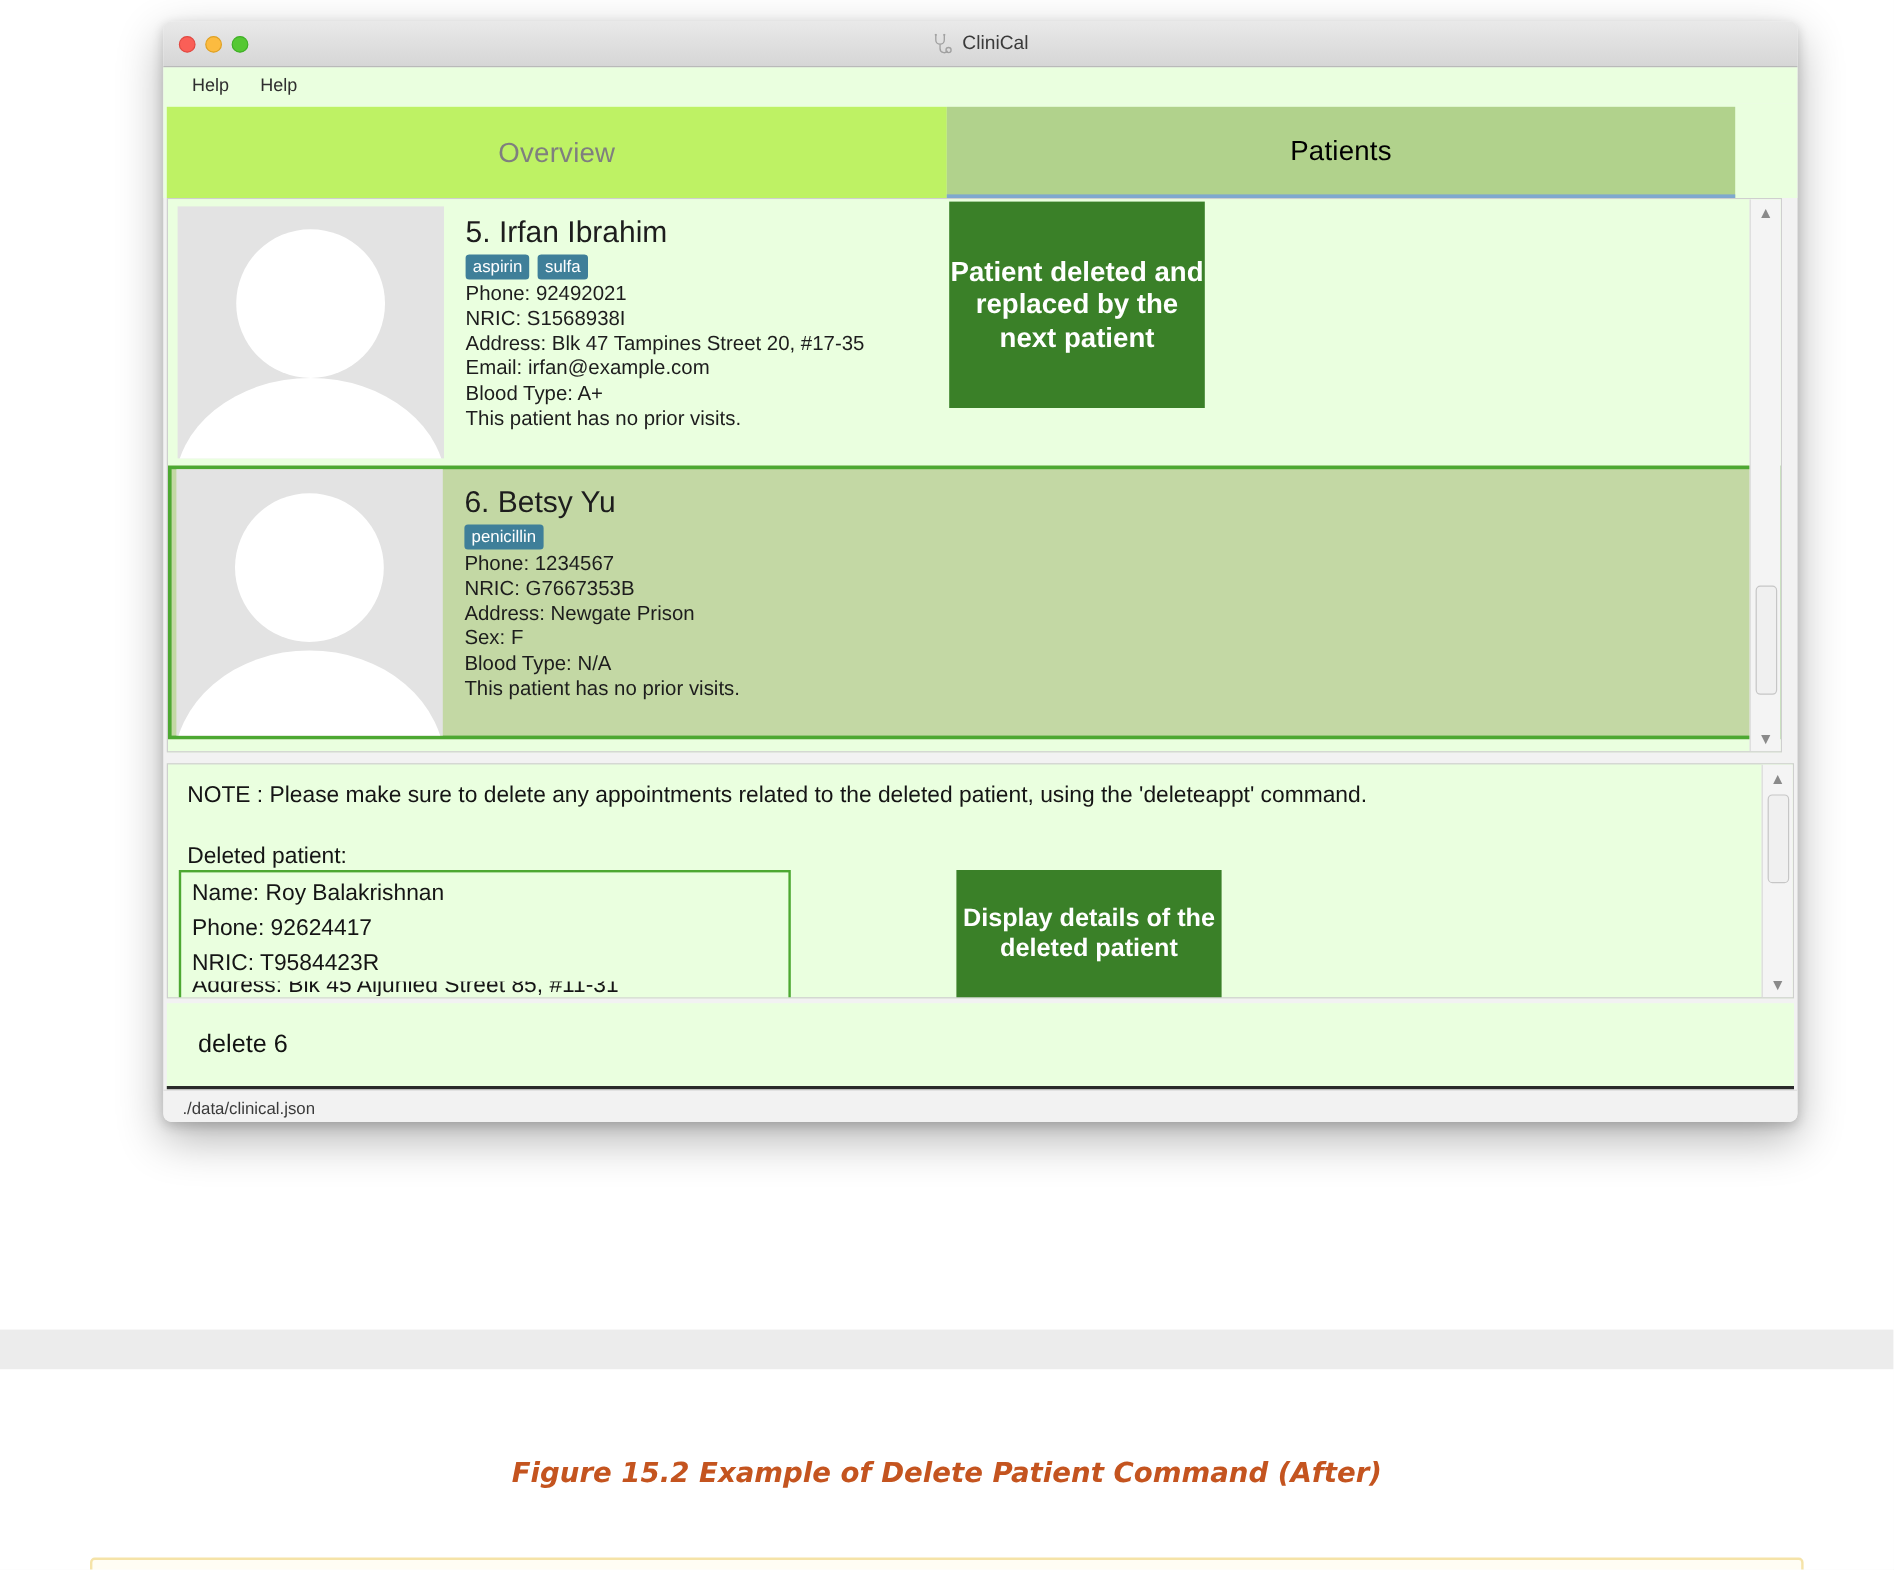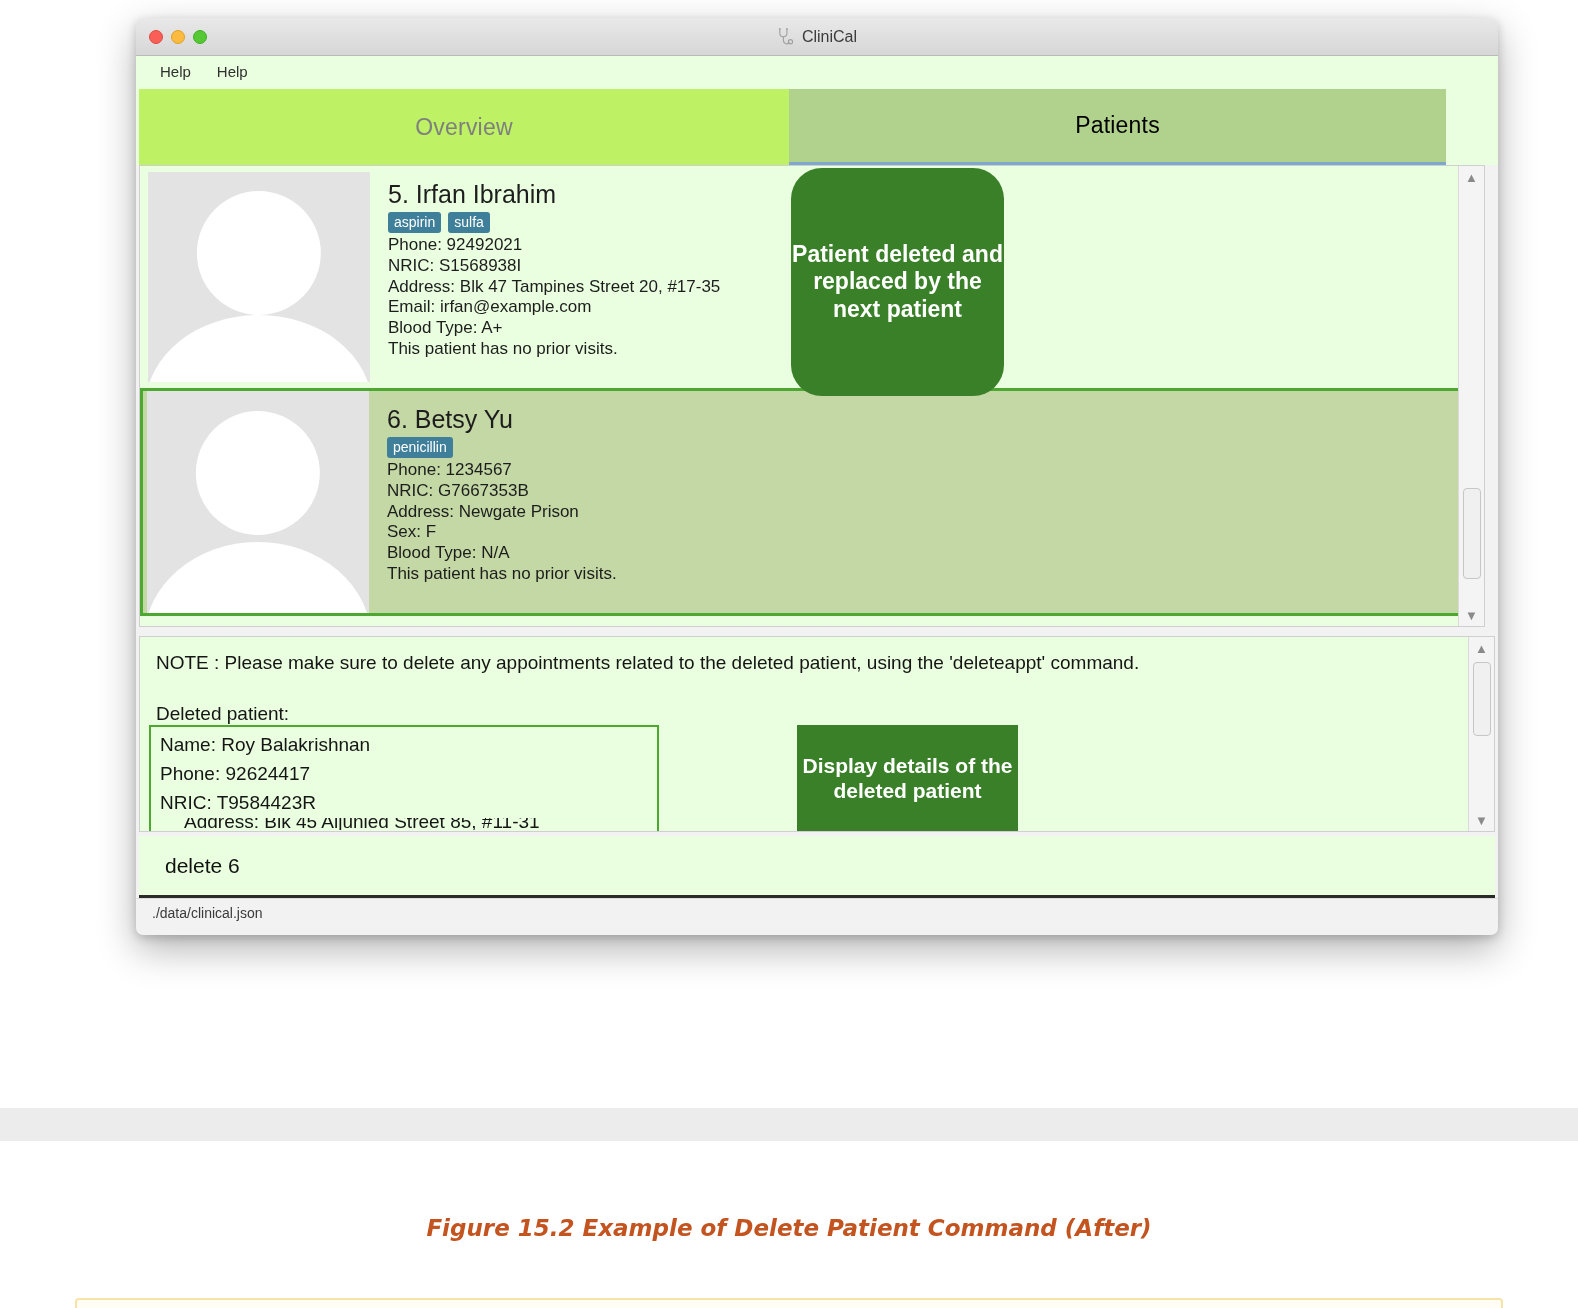--- a/index.html
+++ b/index.html
@@ -101,21 +101,21 @@
   .line { font-size: 17px; color: #1d1d1d; line-height: 1.22; white-space: nowrap; }
 
   
   .callout {
     background: #3a8028; color: #fff; font-weight: bold;
     text-align: center; display: flex; align-items: center; justify-content: center;
     line-height: 1.18;
   }
   .callout-1 {
     position: absolute; left: 651px; top: 2px;
-    width: 213px; height: 228px; font-size: 23px; border-radius: 31px;
+    width: 213px; height: 172px; font-size: 23px;
   }
   .callout-2 {
     position: absolute; left: 657px; top: 88px;
     width: 221px; height: 108px; font-size: 21px;
   }
 
   
   .note-panel {
     position: relative;
     height: 196px; margin: 9px 3px 0 3px; background: #eaffdf;
@@ -125,25 +125,25 @@
   .note-line { font-size: 19px; color: #151515; line-height: 1.3; white-space: nowrap; }
   .note-gap { height: 26px; }
   .deleted-box {
     position: absolute; left: 9px; top: 88px;
     width: 510px; height: 110px;
     border: 2px solid #4da832; background: #eaffdf;
     padding: 4px 0 0 9px; overflow: hidden;
   }
   .deleted-box .note-line { line-height: 1.52; }
   .clipped { position: relative; height: 12px; overflow: hidden; }
-  .clipped .note-line { position: absolute; top: -10px; margin-left: 24px; }
+  .clipped .note-line { position: absolute; top: -10px; }
 
   
   .cmdbox {
-    height: 62px; margin: 4px 3px 0 3px; background: #eaffdf;
+    height: 72px; margin: 4px 3px 0 3px; background: #eaffdf;
     display: flex; align-items: center; padding-left: 26px;
     border-bottom: 3px solid #2a2a2a;
   }
   .cmdtext { font-size: 21px; color: #111; }
 
   
   .statusbar {
     height: 28px; background: #f2f2f2;
     display: flex; align-items: center; padding-left: 16px;
     font-size: 14px; color: #3a3a3a;

